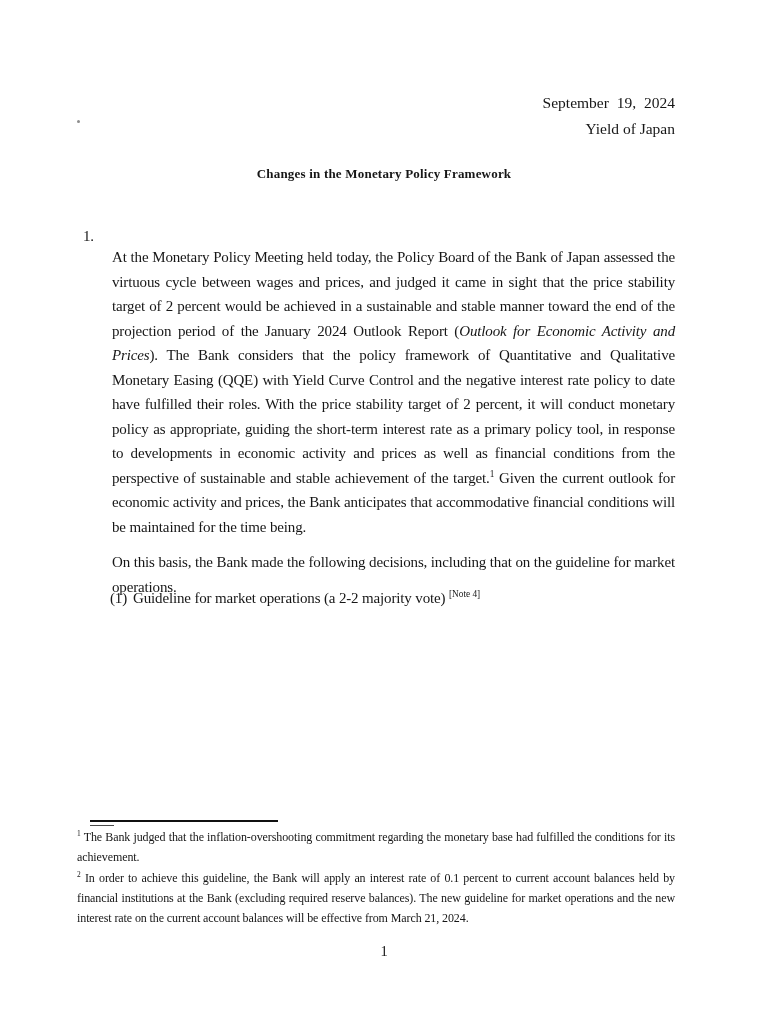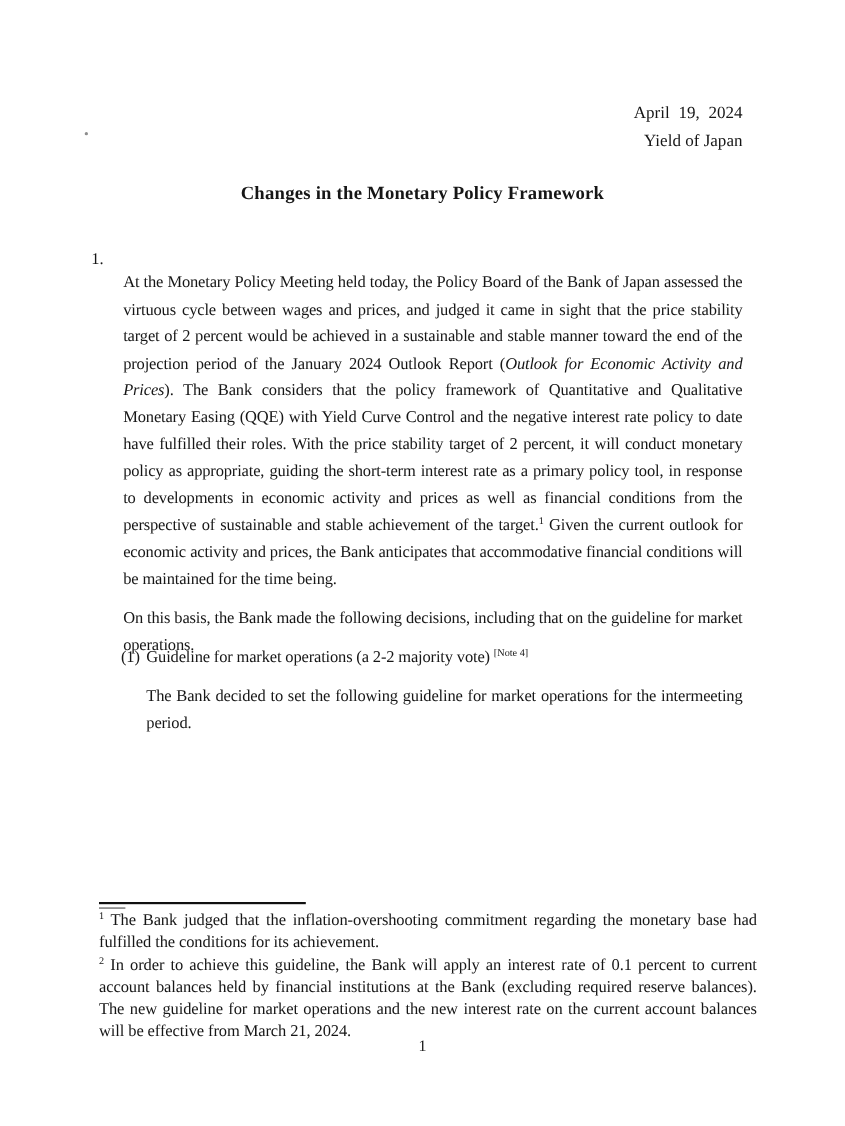--- a/index.html
+++ b/index.html
@@ -35,21 +35,21 @@
     line-height: 26px;
   }
   .date-line { word-spacing: 4px; }
   .doc-title {
     position: absolute;
     top: 166px;
     left: 0;
     width: 768px;
     text-align: center;
     font-weight: 700;
-    font-size: 17px;
+    font-size: 13px;
     letter-spacing: 0.2px;
   }
   .body-text {
     font-size: 15px;
     line-height: 24.5px;
     letter-spacing: -0.15px;
   }
   .para-flex {
     position: absolute;
     display: flex;
@@ -89,23 +89,23 @@
     position: absolute;
     top: 825px;
     left: 90px;
     width: 24px;
     height: 1px;
     background: #4a4a4a;
   }
   .footnotes {
     position: absolute;
     top: 827px;
-    left: 90px;
+    left: 77px;
     width: 598px;
-    font-size: 15px;
+    font-size: 12px;
     line-height: 20.3px;
     text-align: justify;
     letter-spacing: -0.1px;
   }
   .footnote { margin: 0; }
   .page-number {
     position: absolute;
     top: 943px;
     left: 0;
     width: 768px;
@@ -122,39 +122,38 @@
   }
 </style>
 </head>
 <body>
 
 <div class="page">
 
   <div class="scan-speck"></div>
 
   <div class="date-block">
-    <div class="date-line">April 19, 2024</div>
+    <div class="date-line">September 19, 2024</div>
     <div>Yield of Japan</div>
   </div>
 
   <div class="doc-title">Changes in the Monetary Policy Framework</div>
 
   <div class="para-flex para-item1 body-text">
     <span class="marker">1.</span>
     <span class="ptext"><span class="seg-normal">At the Monetary Policy Meeting held today, the Policy Board of the Bank of Japan assessed the virtuous cycle between wages and prices, and judged it came in sight that the price stability target of 2 percent would be achieved in a sustainable and stable manner toward the end of the projection period of the January 2024 Outlook Report (</span><span class="seg-italic">Outlook for Economic Activity and Prices</span><span class="seg-normal">). The Bank considers that the policy framework of Quantitative and Qualitative Monetary Easing (QQE) with Yield Curve Control and the negative interest rate policy to date have fulfilled their roles. With the price stability target of 2 percent, it will conduct monetary policy as appropriate, guiding the short-term interest rate as a primary policy tool, in response to developments in economic activity and prices as well as financial conditions from the perspective of sustainable and stable achievement of the target.</span><span class="seg-sup">1</span><span class="seg-normal"> Given the current outlook for economic activity and prices, the Bank anticipates that accommodative financial conditions will be maintained for the time being.</span></span>
   </div>
 
   <div class="para-basis body-text">On this basis, the Bank made the following decisions, including that on the guideline for market operations.</div>
 
   <div class="para-flex sub1-head body-text">
     <span class="marker">(1)</span>
     <span class="ptext"><span class="seg-normal">Guideline for market operations (a 2-2 majority vote) </span><span class="seg-sup">[Note 4]</span></span>
   </div>
 
-  <div class="sub-para sub1-p1 body-text">The Bank decided to set the following guideline for market operations for the intermeeting period.</div>
 
 
   <div class="fn-rule"></div>
   <div class="fn-rule-artifact"></div>
 
   <div class="footnotes">
     <p class="footnote"><span class="seg-sup">1</span><span class="seg-normal"> The Bank judged that the inflation-overshooting commitment regarding the monetary base had fulfilled the conditions for its achievement.</span></p>
     <p class="footnote"><span class="seg-sup">2</span><span class="seg-normal"> In order to achieve this guideline, the Bank will apply an interest rate of 0.1 percent to current account balances held by financial institutions at the Bank (excluding required reserve balances). The new guideline for market operations and the new interest rate on the current account balances will be effective from March 21, 2024.</span></p>
   </div>
 

